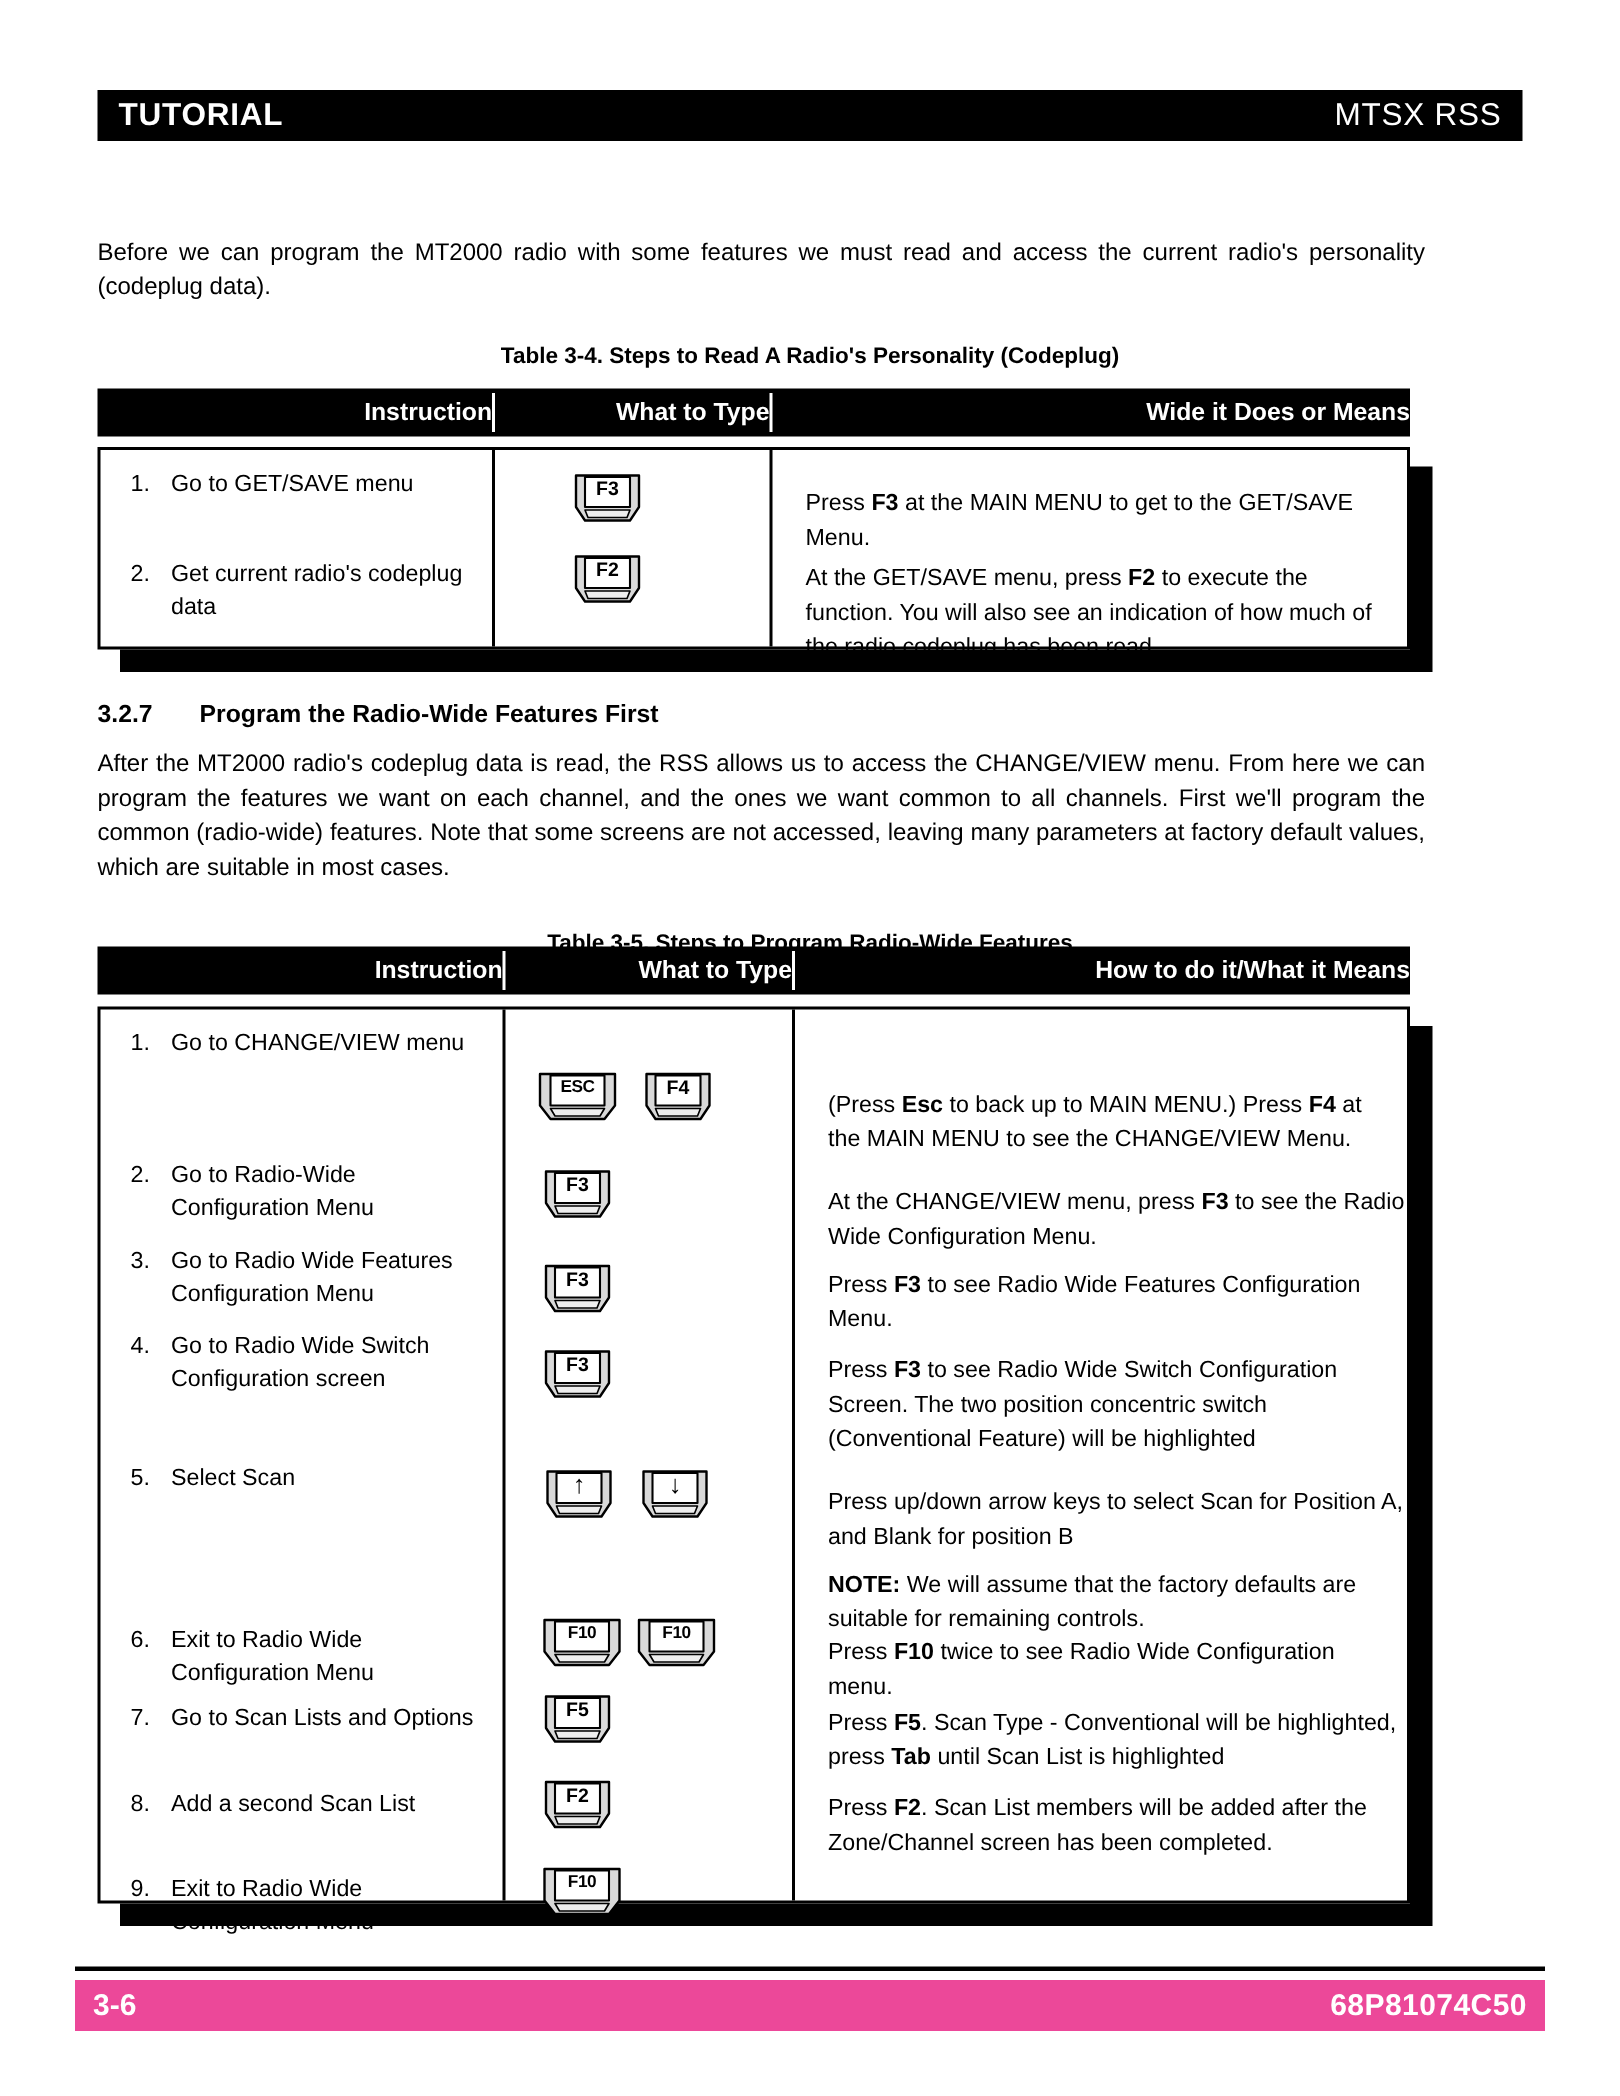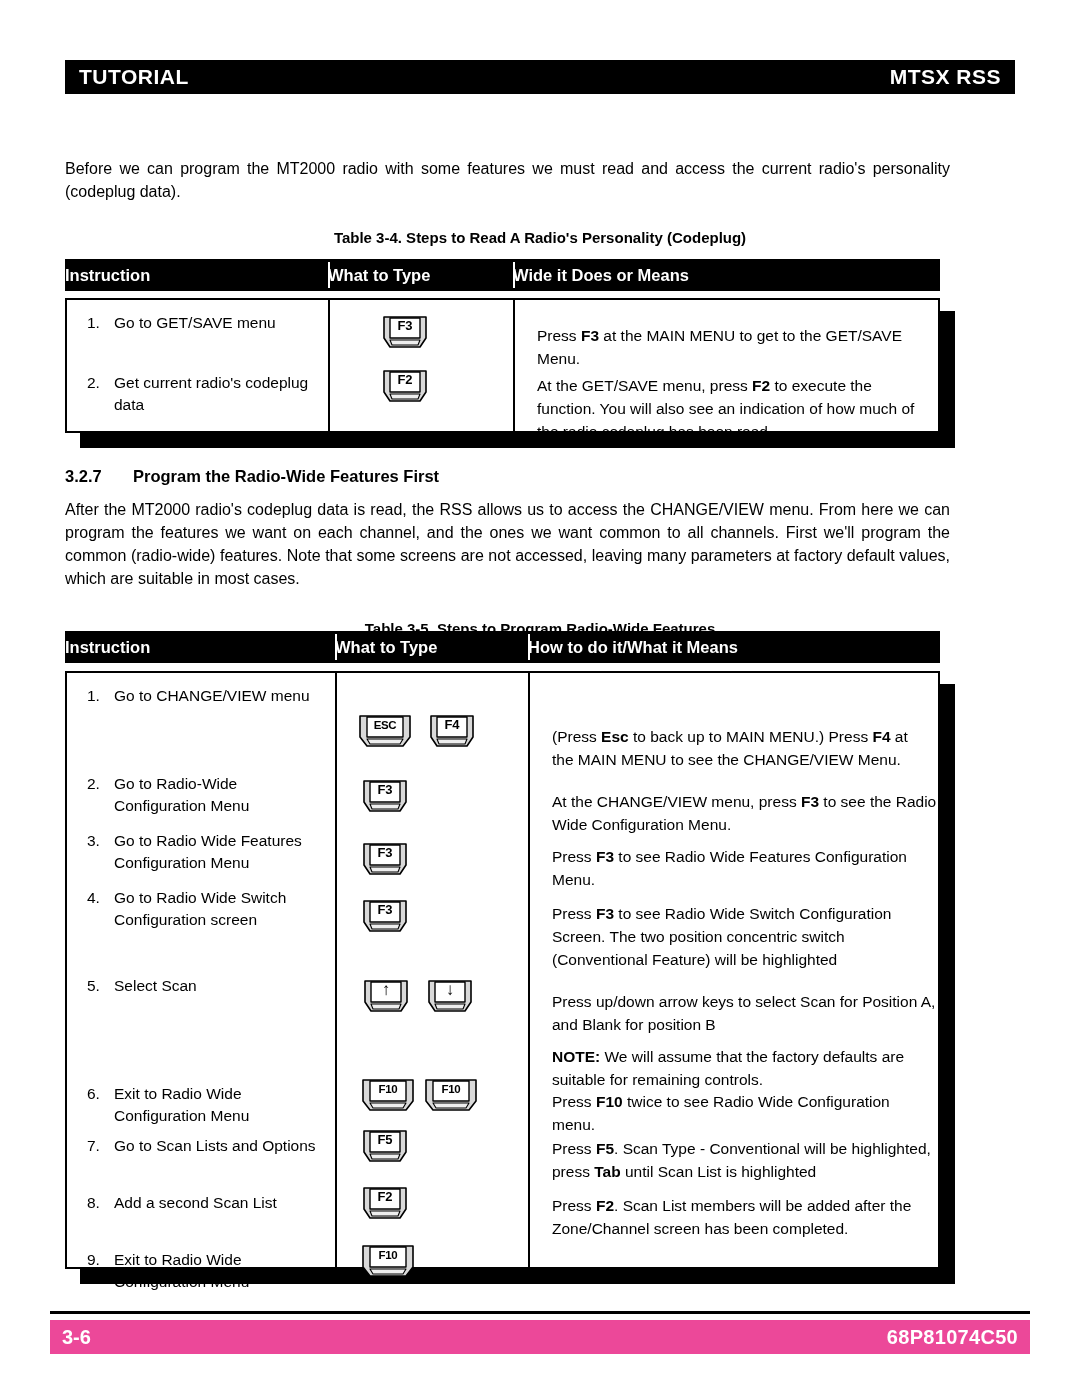--- a/index.html
+++ b/index.html
@@ -38,21 +38,21 @@
     padding: 0 14px;
     box-sizing: border-box;
   }
   .run-head .ttl {
     font-size: 21px;
     font-weight: bold;
     letter-spacing: 0.5px;
   }
   .run-head .rgt {
     font-size: 21px;
-    font-weight: bold;
+    font-weight: normal;
     letter-spacing: 0.5px;
   }
 
   
   .run-foot {
     position: absolute;
     left: 50px;
     top: 1320px;
     width: 980px;
     height: 34px;
@@ -119,21 +119,21 @@
     left: 0;
     top: 0;
     background: #000000;
     display: flex;
     box-sizing: border-box;
   }
   .tbl-hdr .hc {
     color: #ffffff;
     font-size: 16.5px;
     font-weight: bold;
-    text-align: left;
+    text-align: right;
     line-height: 32px;
     box-sizing: border-box;
     position: relative;
   }
   .tbl-hdr .hc + .hc::before {
     content: "";
     position: absolute;
     left: 0; top: 3px; bottom: 3px;
     width: 2px;
     background: #ffffff;

